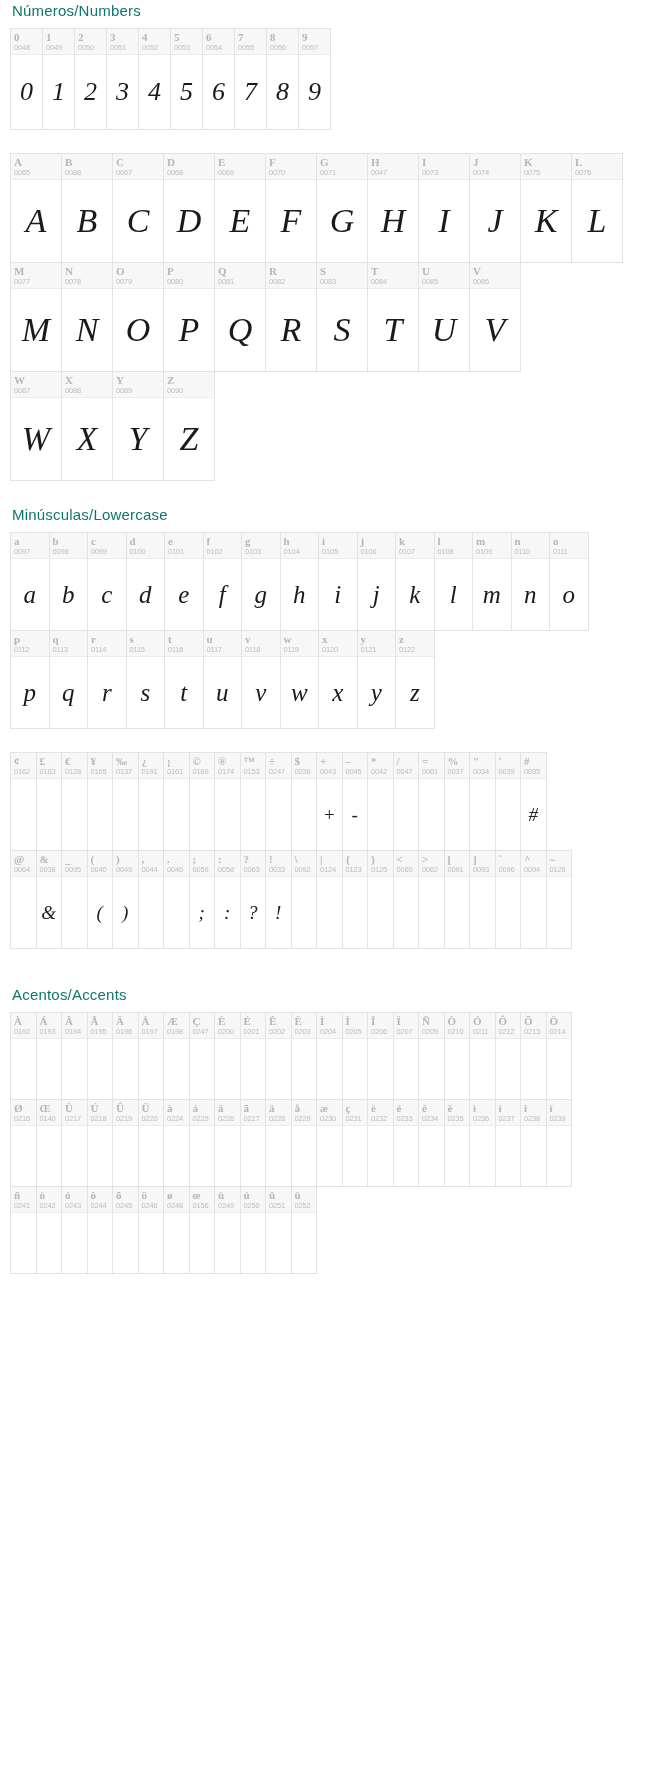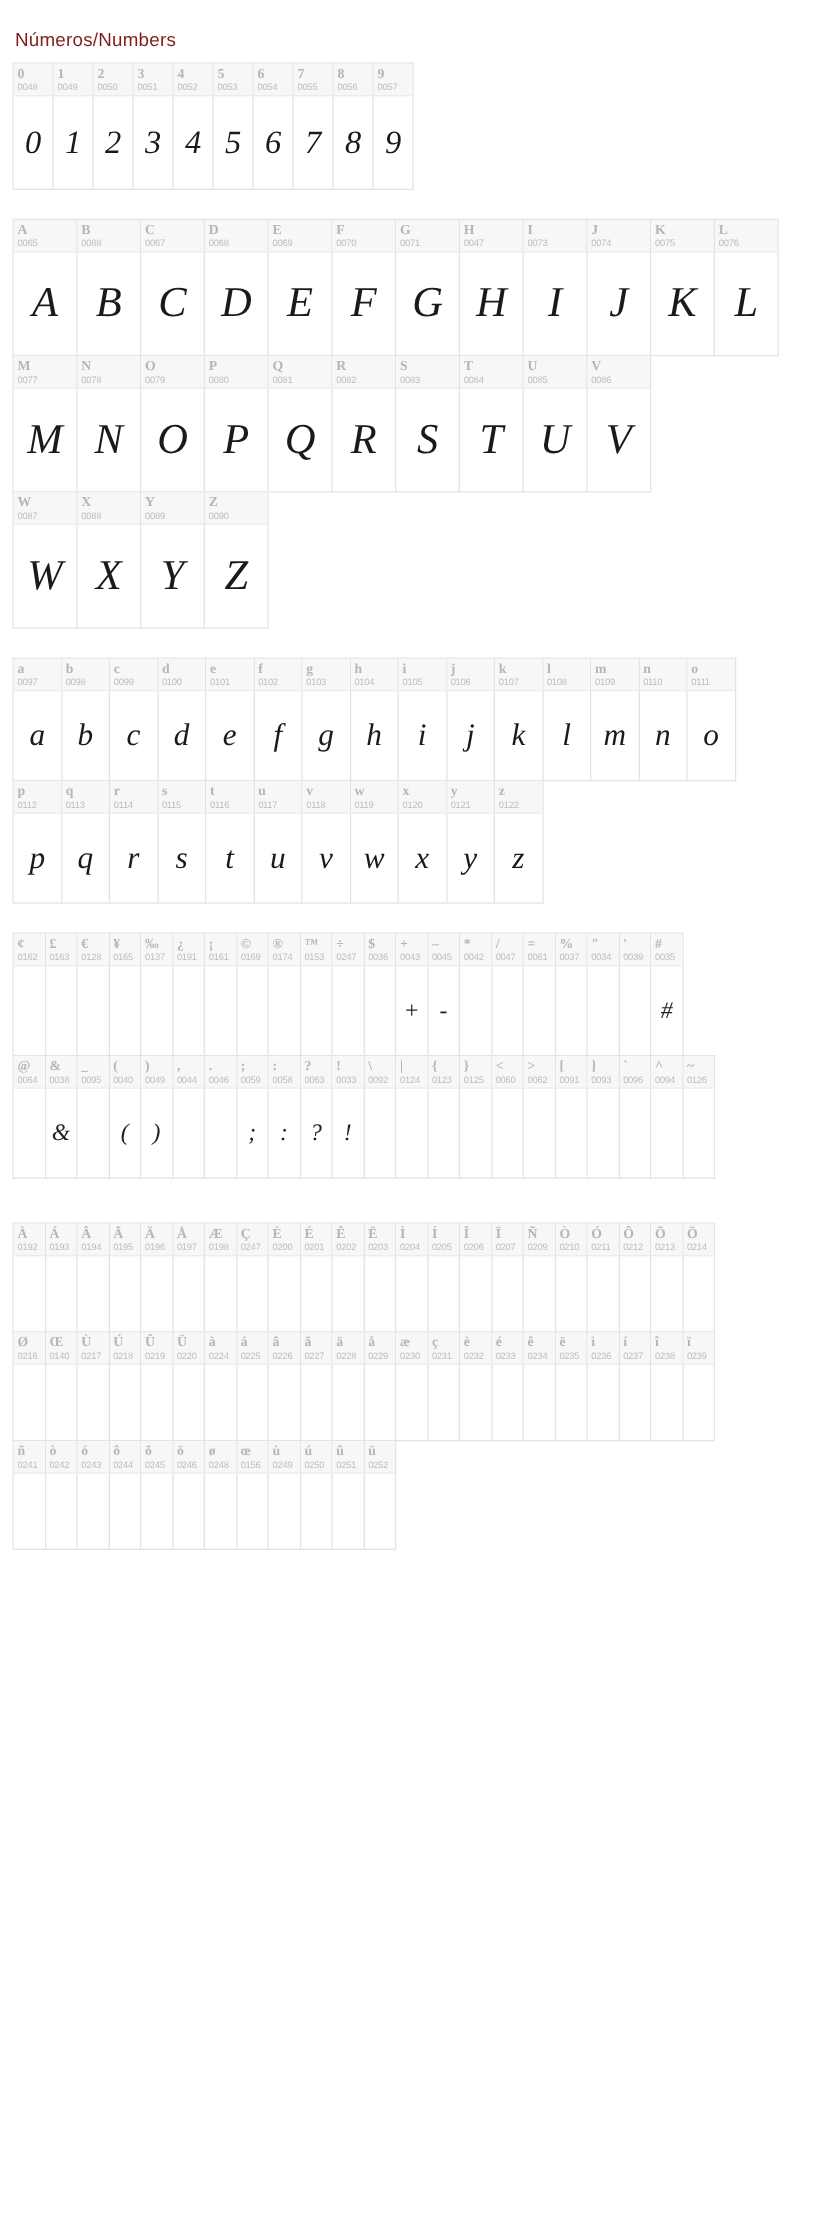--- a/index.html
+++ b/index.html
@@ -9,24 +9,24 @@
     background: #ffffff;
     width: 661px;
   }
   body {
     font-family: "Liberation Sans", sans-serif;
     color: #333;
     padding: 0 10px;
   }
   .section-title {
     font-size: 15px;
-    color: #7f1d1d;
+    color: #0f766e;
     font-weight: 400;
     margin: 0 0 9px 2px;
-    padding-top: 24px;
+    padding-top: 2px;
     letter-spacing: 0.2px;
   }
   .glyph-grid {
     display: flex;
     flex-wrap: wrap;
     align-items: flex-start;
     margin-bottom: 6px;
   }
   .glyph-row {
     display: flex;
@@ -362,20 +362,21 @@
         <div class="glyph-cell">
           <div class="glyph-head">
             <span class="glyph-char">Z</span>
             <span class="glyph-code">0090</span>
           </div>
           <div class="glyph-body">Z</div>
         </div>
       </div>
     </div>
     <div class="spacer"></div>
+    <div class="section-title">Minúsculas/Lowercase</div>
     <div class="glyph-grid size-low">
       <div class="glyph-row">
         <div class="glyph-cell">
           <div class="glyph-head">
             <span class="glyph-char">a</span>
             <span class="glyph-code">0097</span>
           </div>
           <div class="glyph-body">a</div>
         </div>
         <div class="glyph-cell">
@@ -861,20 +862,21 @@
         <div class="glyph-cell">
           <div class="glyph-head">
             <span class="glyph-char">~</span>
             <span class="glyph-code">0126</span>
           </div>
           <div class="glyph-body"></div>
         </div>
       </div>
     </div>
     <div class="spacer-lg"></div>
+    <div class="section-title">Acentos/Accents</div>
     <div class="glyph-grid size-acc">
       <div class="glyph-row">
         <div class="glyph-cell">
           <div class="glyph-head">
             <span class="glyph-char">À</span>
             <span class="glyph-code">0192</span>
           </div>
           <div class="glyph-body"></div>
         </div>
         <div class="glyph-cell">

